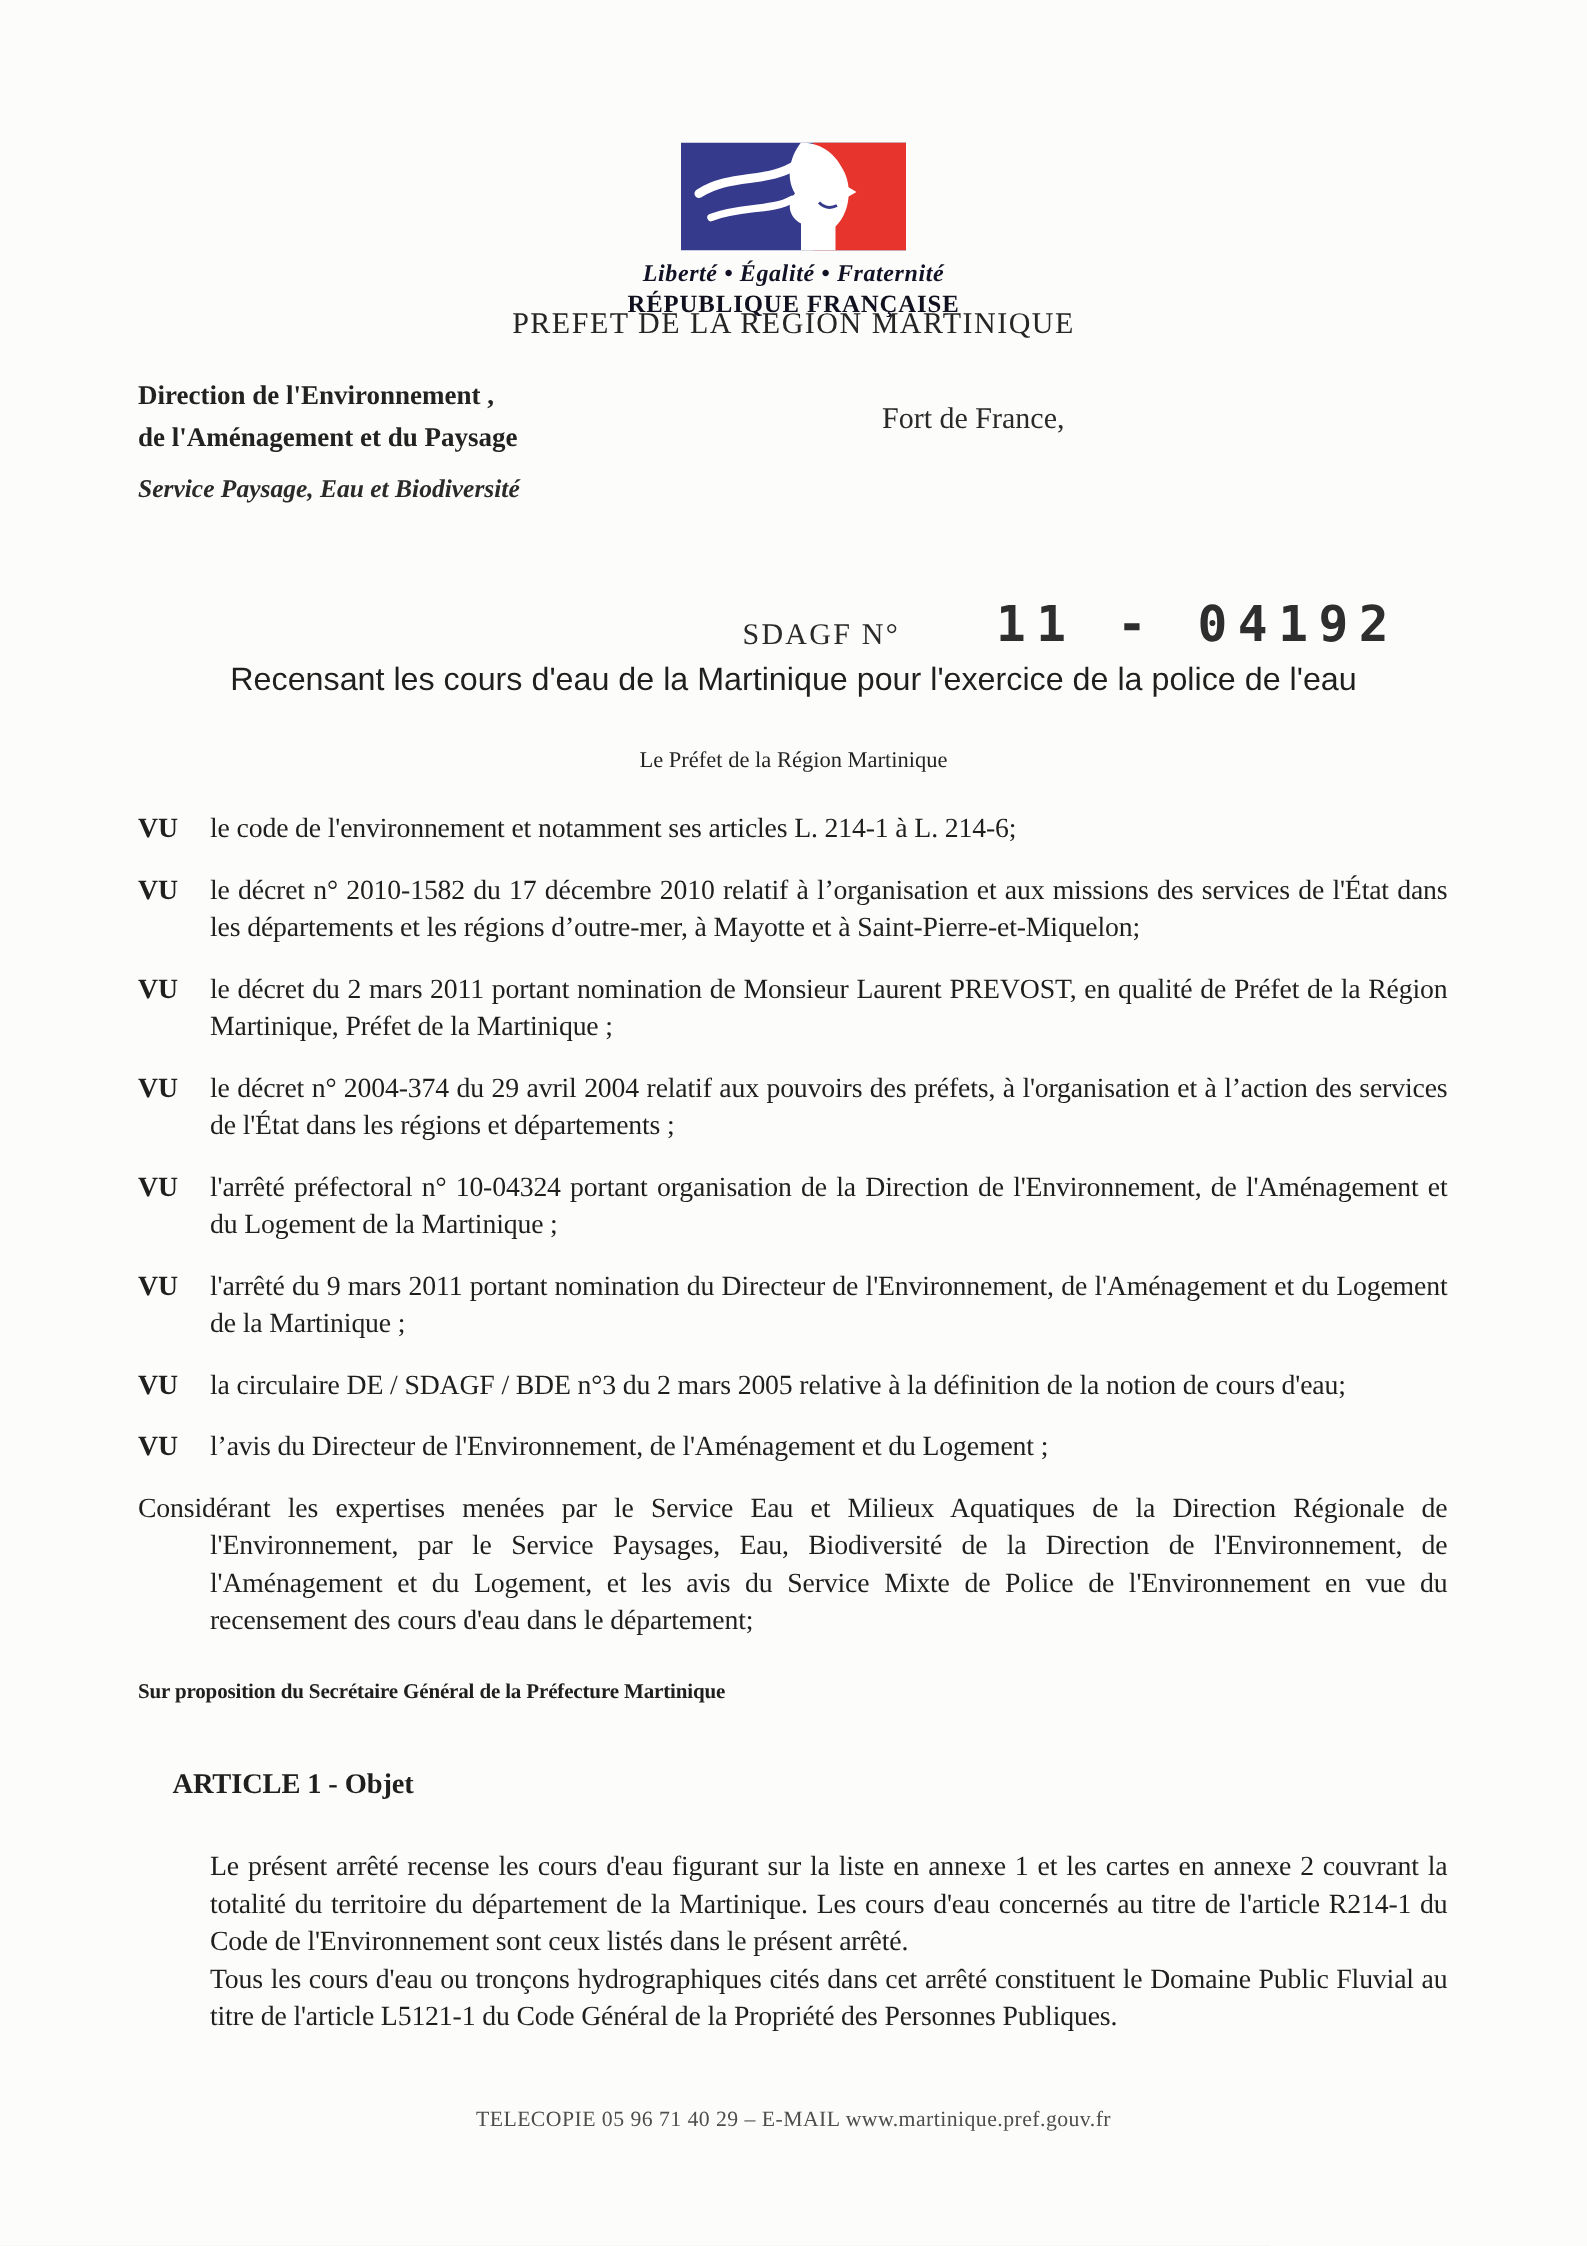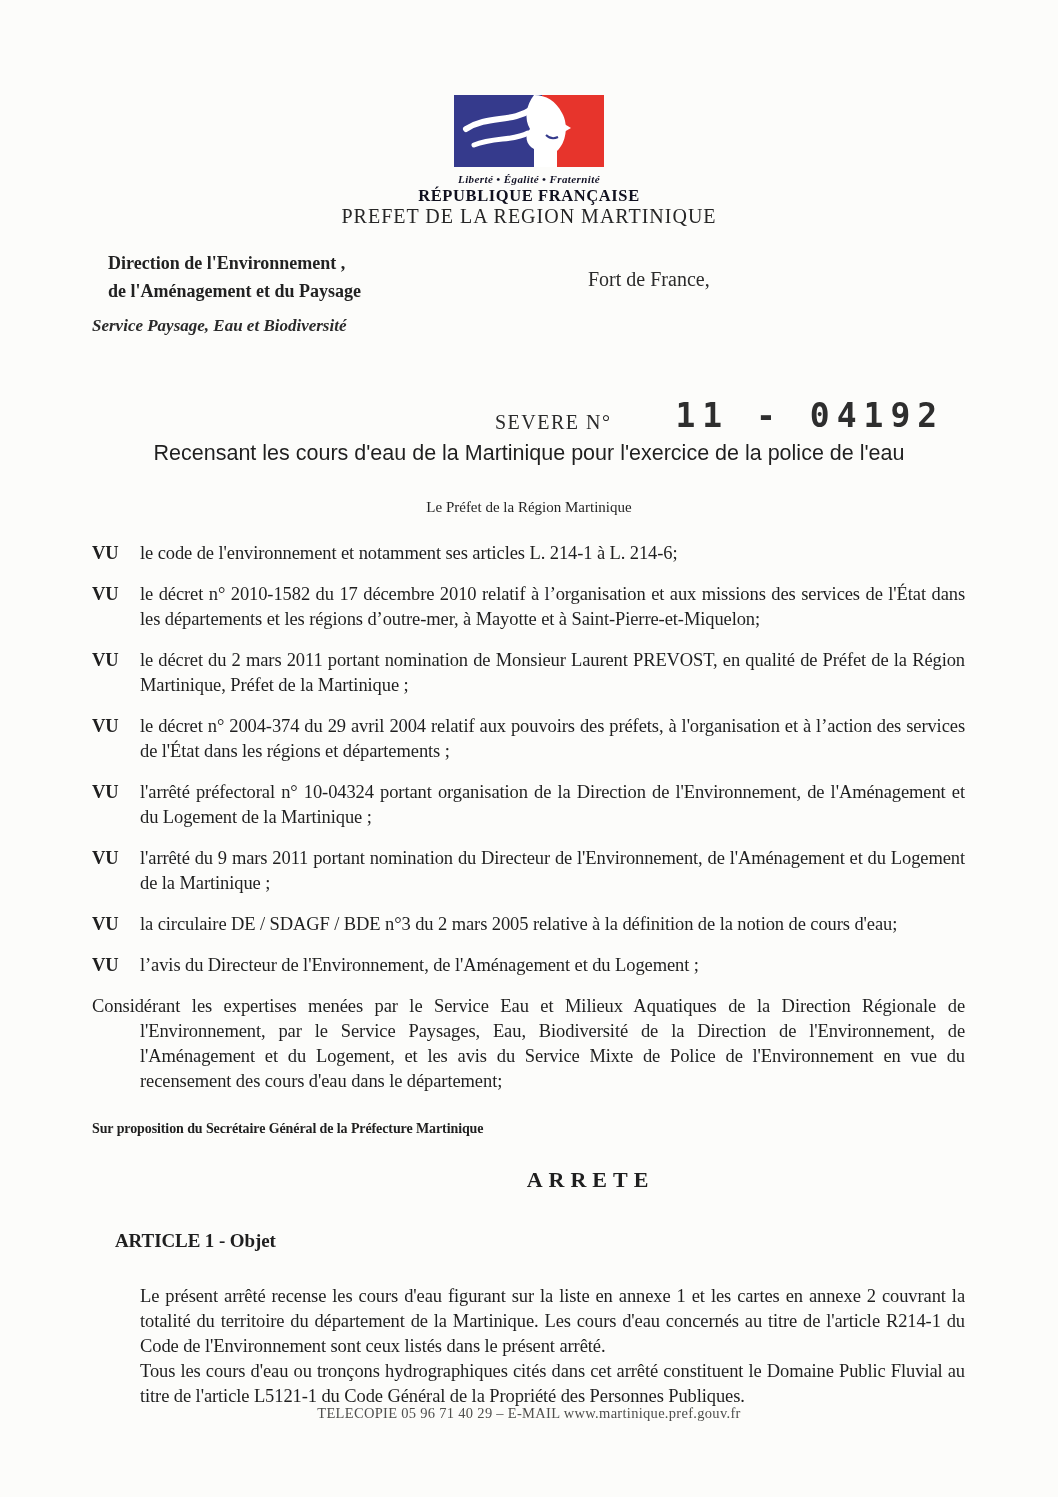--- a/index.html
+++ b/index.html
@@ -16,36 +16,36 @@
     overflow:hidden;
   }
   
   .logo-block{
     position:absolute;top:95px;left:0;right:0;
     text-align:center;
   }
   .logo-flag{display:inline-block;}
   .logo-motto{
     margin-top:2px;
-    font-size:11px;font-weight:bold;font-style:italic;
+    font-size:16px;font-weight:bold;font-style:italic;
     letter-spacing:0.4px;color:#121226;
   }
   .logo-republic{
     margin-top:1px;
     font-size:16.5px;font-weight:bold;
     letter-spacing:0.6px;color:#10101f;
   }
   .prefecture{
     position:absolute;top:205px;left:0;right:0;
     text-align:center;
     font-size:20px;letter-spacing:1px;color:#262626;
   }
   
   .direction{
-    position:absolute;top:250px;left:108px;
+    position:absolute;top:250px;left:92px;
     font-size:18px;font-weight:bold;line-height:1.55;color:#222;
   }
   .service{
     position:absolute;top:316px;left:92px;
     font-size:17px;font-weight:bold;font-style:italic;color:#2a2a2a;
   }
   .place{
     position:absolute;top:268px;left:588px;
     font-size:20px;color:#2a2a2a;
   }
@@ -144,21 +144,21 @@
   <div class="prefecture">PREFET DE LA REGION MARTINIQUE</div>
 
   <div class="direction">
     <div>Direction de l'Environnement ,</div>
     <div>de l'Aménagement et du Paysage</div>
   </div>
   <div class="service">Service Paysage, Eau et Biodiversité</div>
   <div class="place">Fort de France,</div>
 
   <div class="arrete-line">
-    <span class="arrete-label">SEVERE N°</span><span class="arrete-number">11 - 04192</span>
+    <span class="arrete-label">SDAGF N°</span><span class="arrete-number">11 - 04192</span>
   </div>
 
   <div class="doc-title">Recensant les cours d'eau de la Martinique pour l'exercice de la police de l'eau</div>
   <div class="issuer">Le Préfet de la Région Martinique</div>
 
   <div class="body-flow">
 
     <div class="vu-row">
       <span class="vu-label">VU</span>
       <span class="vu-text">le code de l'environnement et notamment ses articles L. 214-1 à L. 214-6;</span>
@@ -192,21 +192,20 @@
       <span class="vu-text">l’avis du Directeur de l'Environnement, de l'Aménagement et du Logement ;</span>
     </div>
 
     <div class="considerant">
       <span>Considérant</span>
       <span>les expertises menées par le Service Eau et Milieux Aquatiques de la Direction Régionale de l'Environnement, par le Service Paysages, Eau, Biodiversité de la Direction de l'Environnement, de l'Aménagement et du Logement, et les avis du Service Mixte de Police de l'Environnement en vue du recensement des cours d'eau dans le département;</span>
     </div>
 
     <div class="proposition">Sur proposition du Secrétaire Général de la Préfecture Martinique</div>
 
-    <div class="decree-heading">ARRETE</div>
 
     <div class="article-heading">ARTICLE 1 - Objet</div>
 
     <div class="article-body">
       <p>Le présent arrêté recense les cours d'eau figurant sur la liste en annexe 1 et les cartes en annexe 2 couvrant la totalité du territoire du département de la Martinique. Les cours d'eau concernés au titre de l'article R214-1 du Code de l'Environnement sont ceux listés dans le présent arrêté.</p>
       <p>Tous les cours d'eau ou tronçons hydrographiques  cités dans cet arrêté constituent le Domaine Public Fluvial au titre de l'article L5121-1 du Code Général de la Propriété des Personnes Publiques.</p>
     </div>
 
   </div>
 

